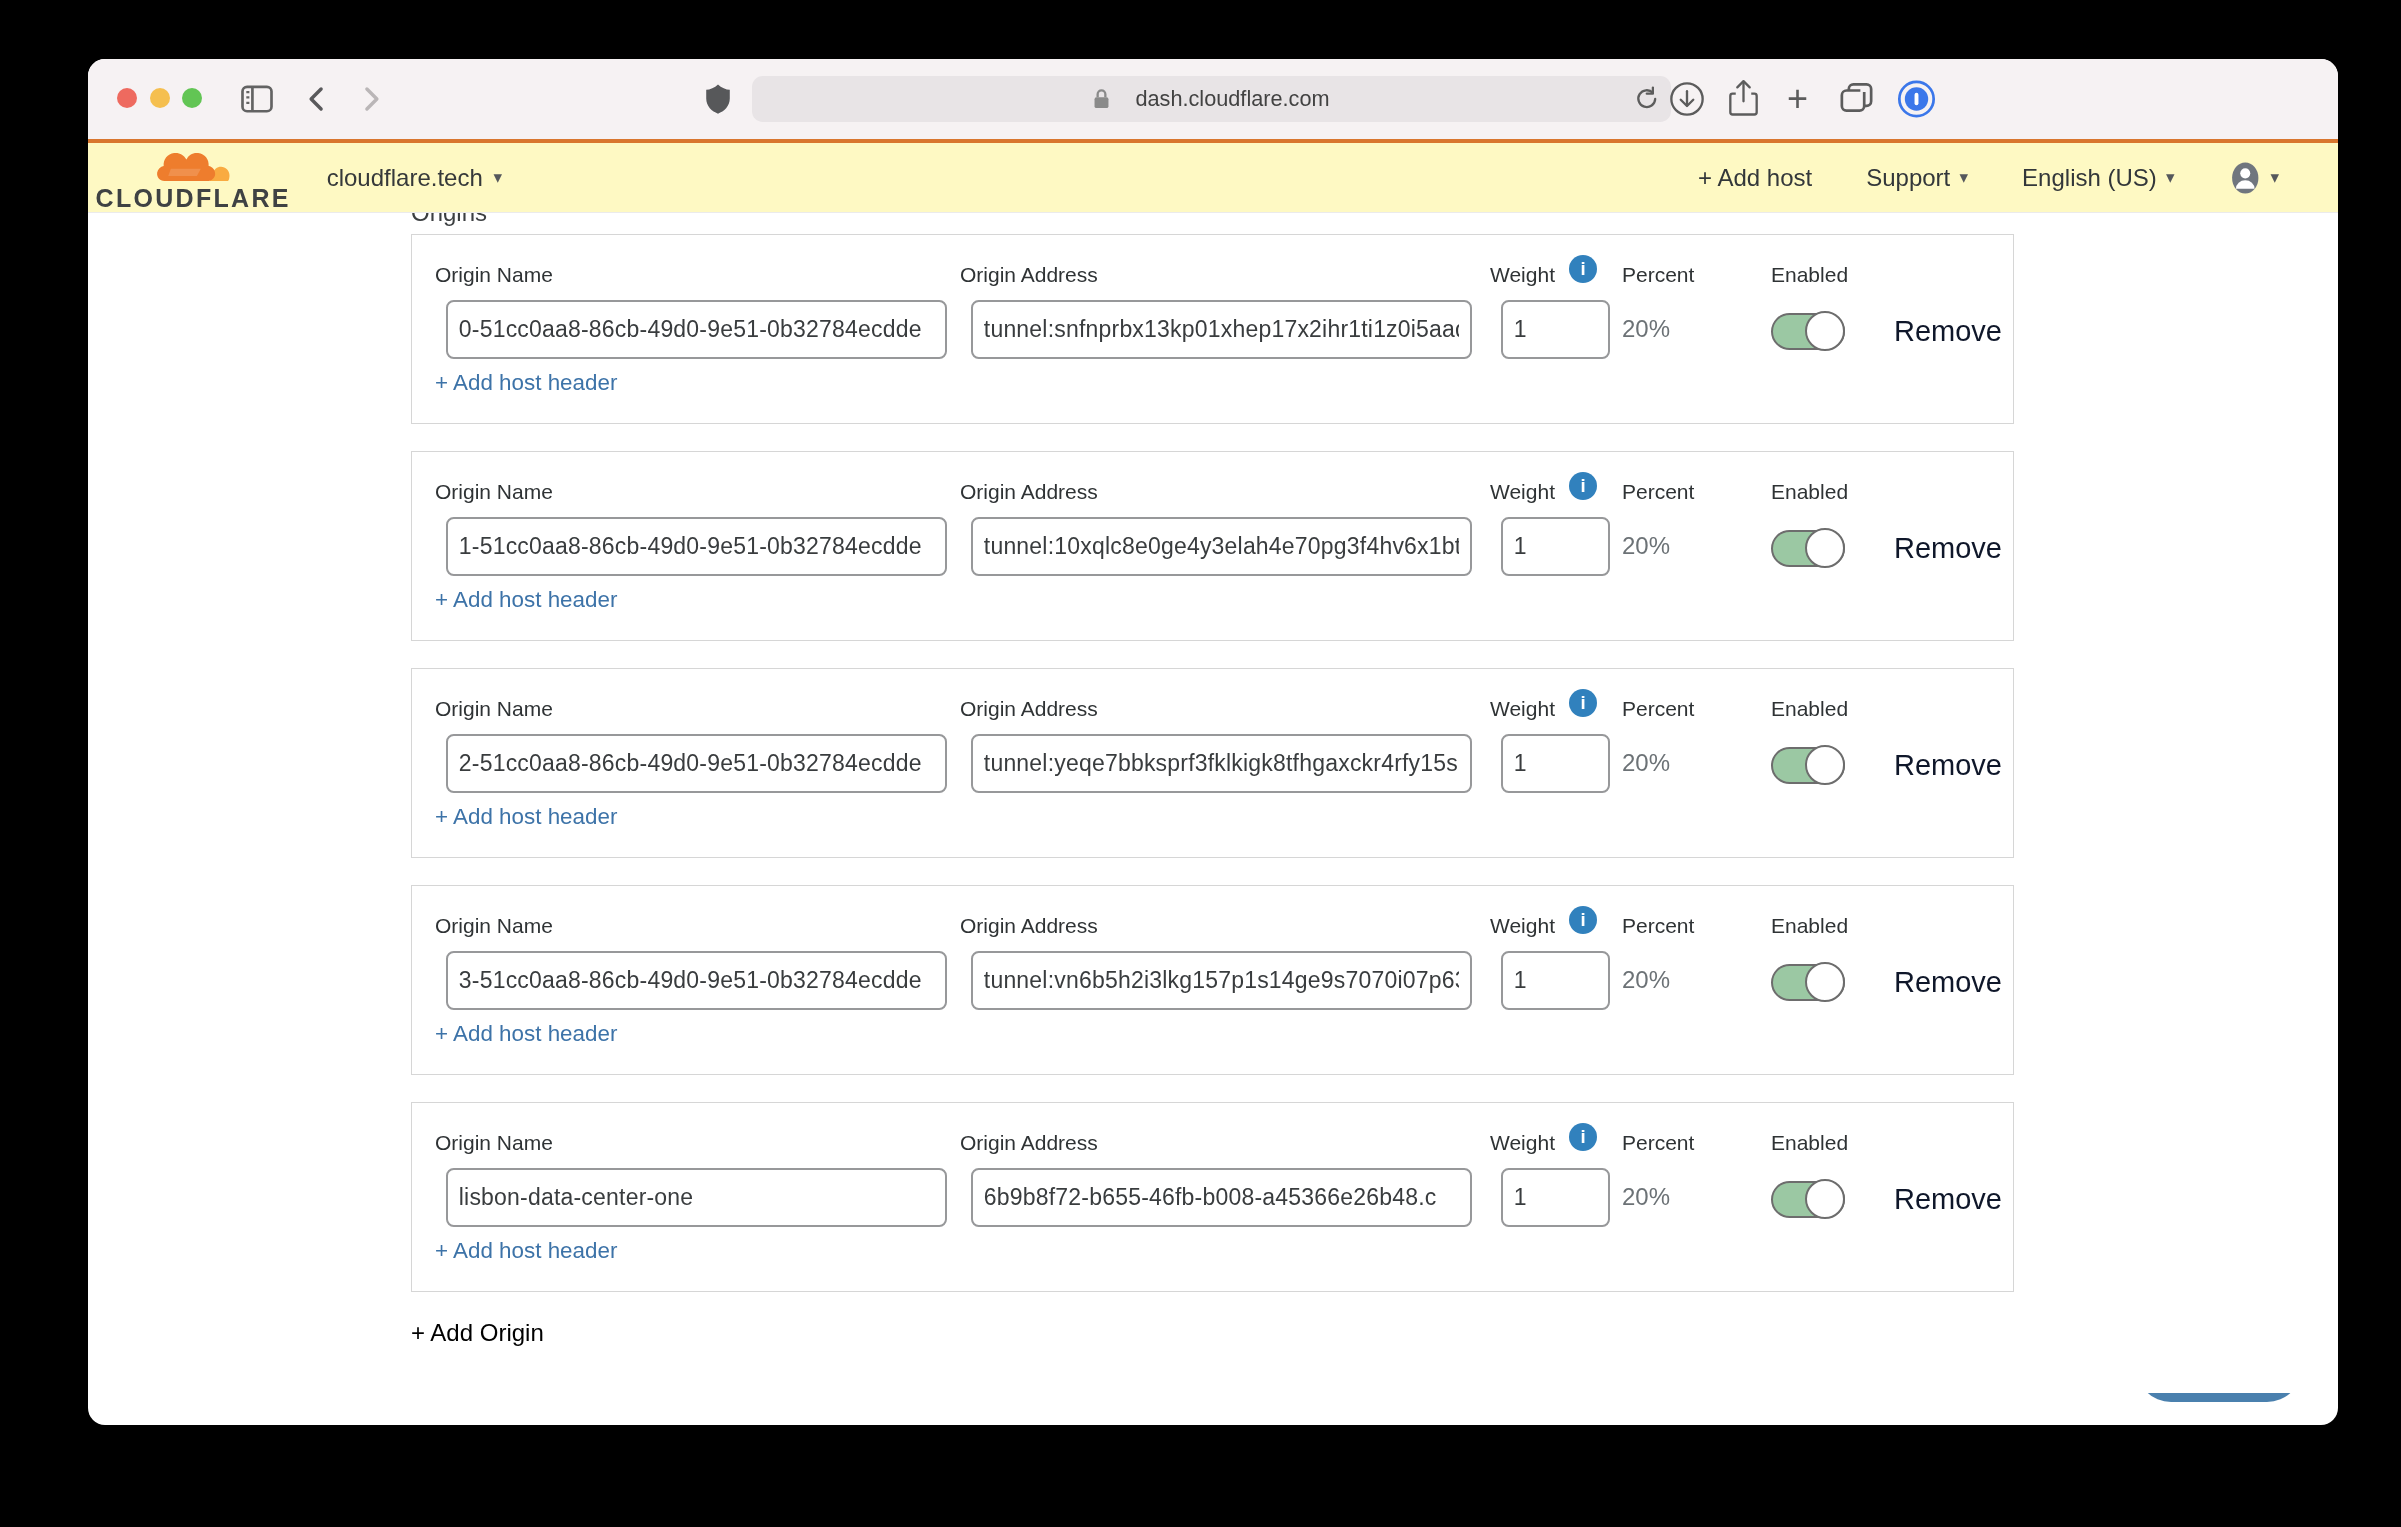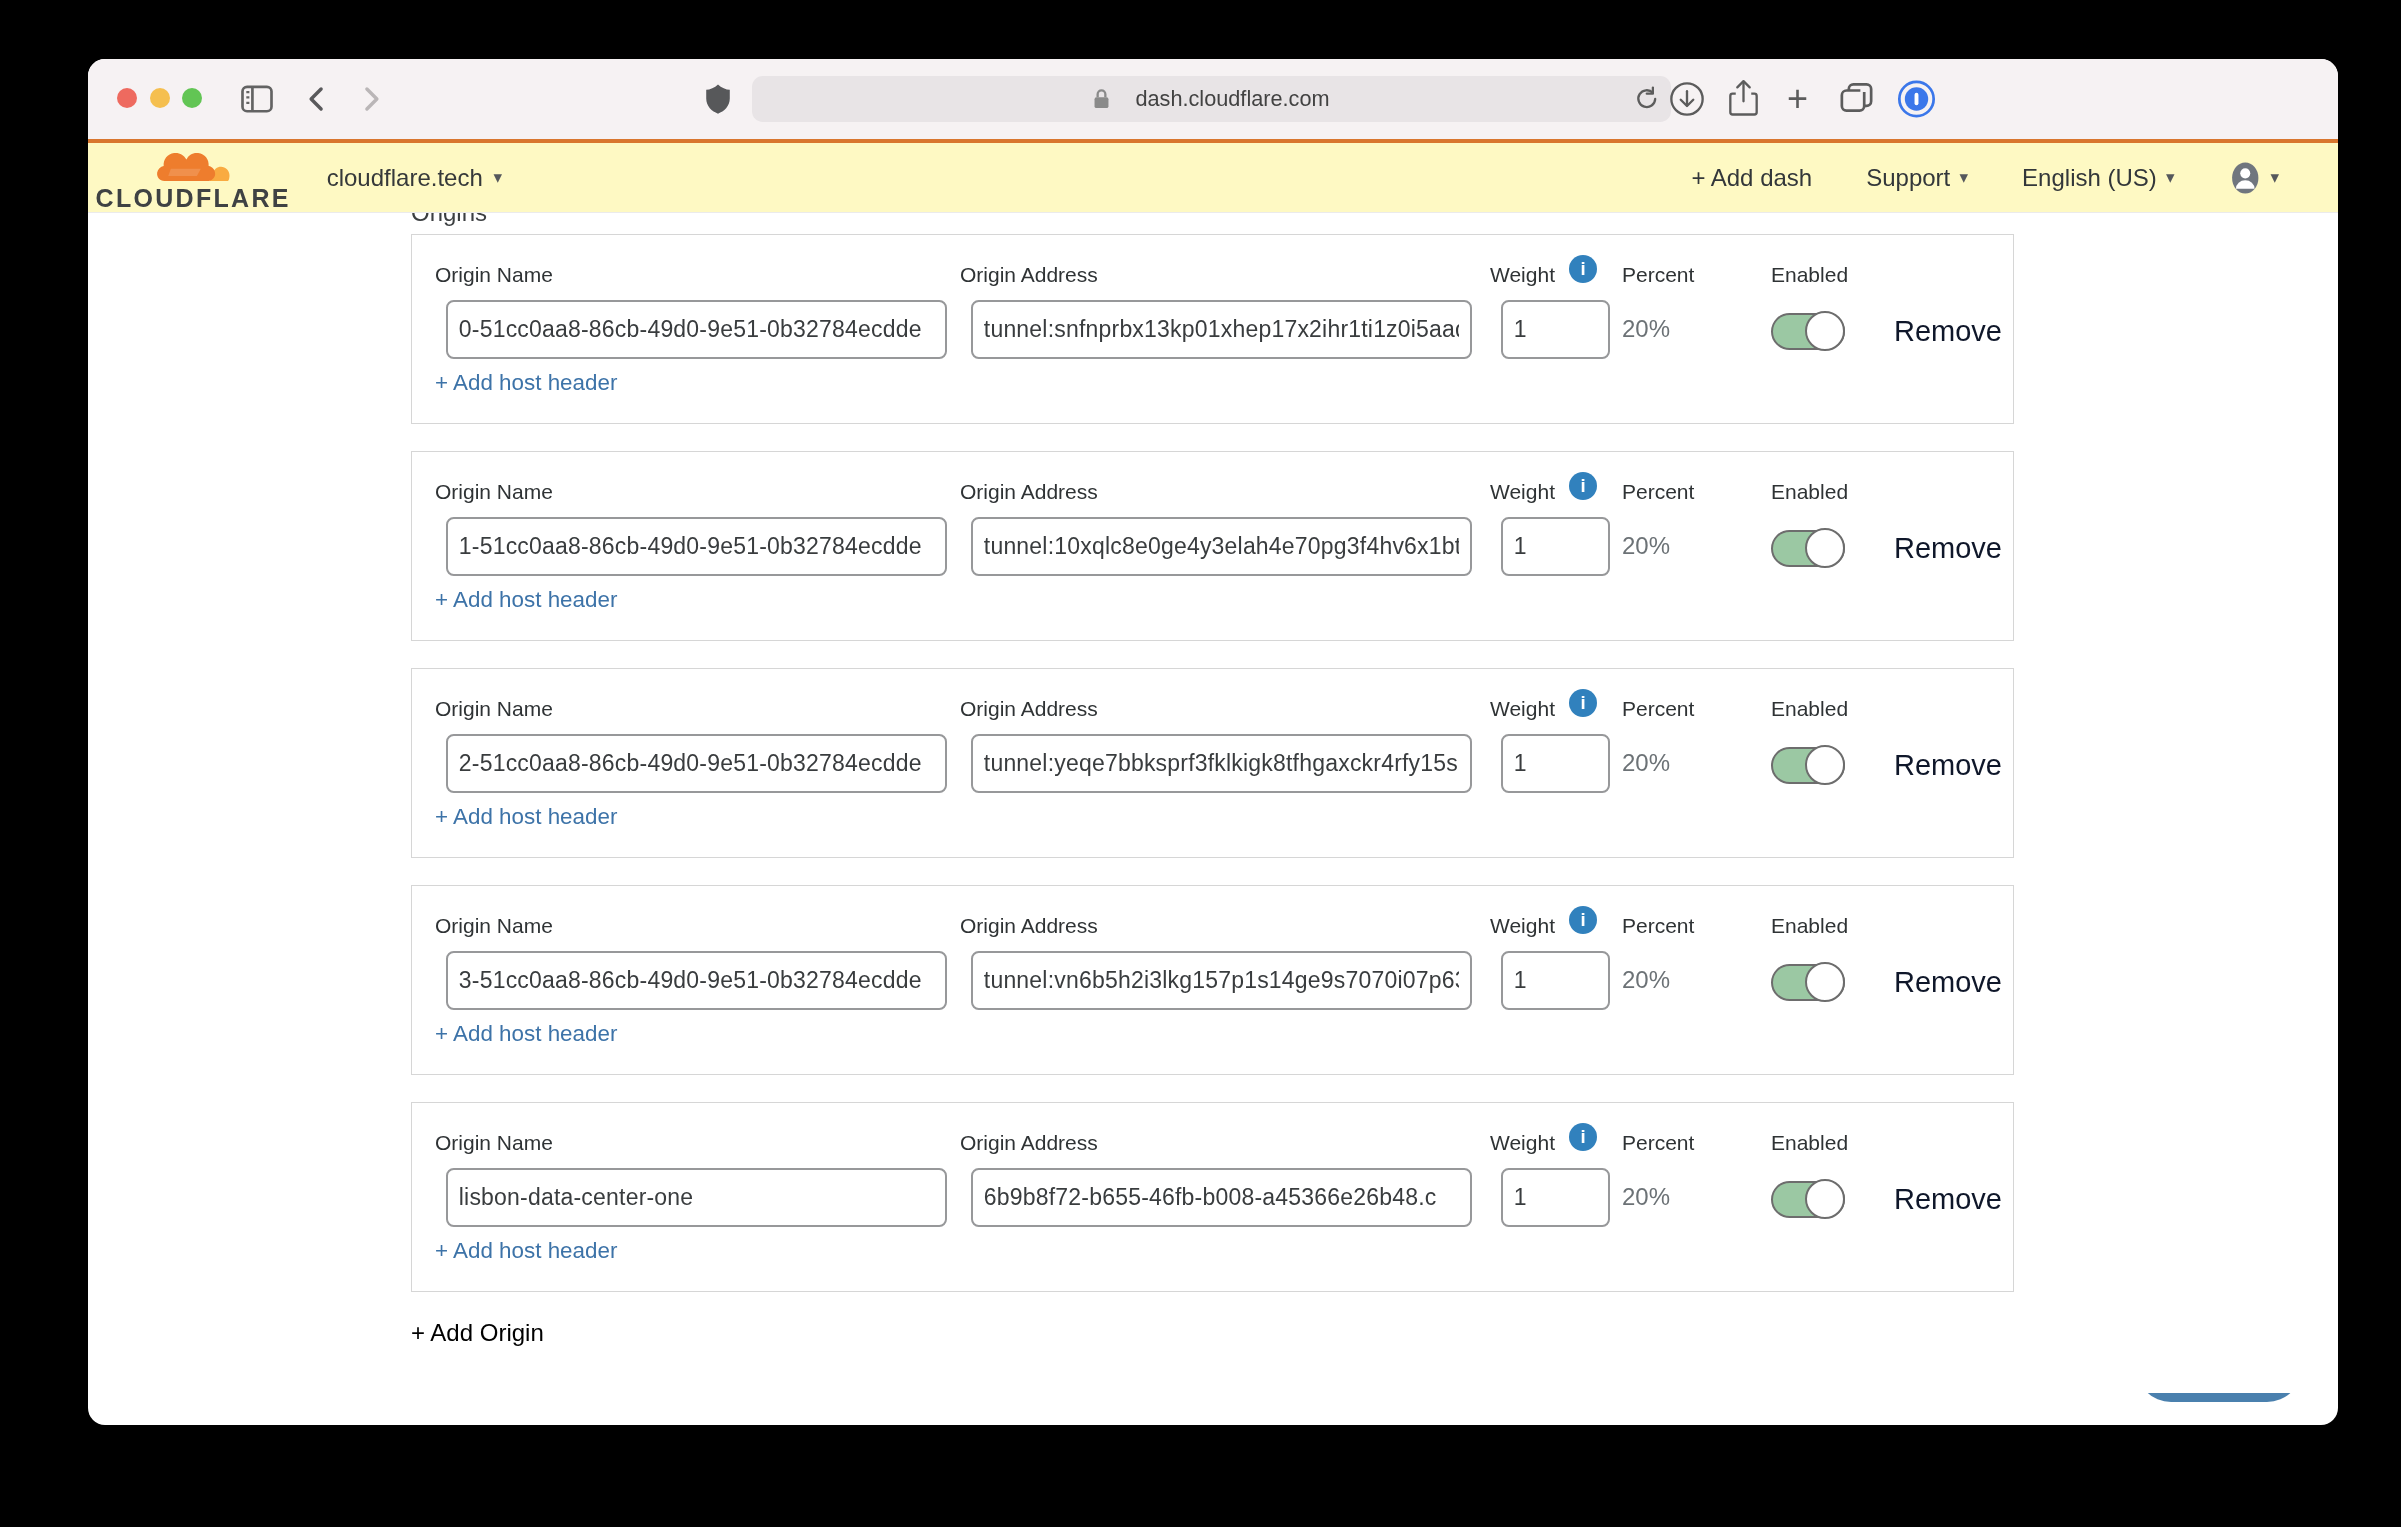--- a/index.html
+++ b/index.html
@@ -177,21 +177,21 @@
         <div class="logo-text">CLOUDFLARE</div>
       </div>
 
       <div class="site-selector">
         <span>cloudflare.tech</span>
         <span class="caret">▾</span>
       </div>
 
       <div class="hdr-right">
         <div class="hdr-item">
-          <span>+ Add dash</span>
+          <span>+ Add host</span>
         </div>
         <div class="hdr-item">
           <span>Support</span>
           <span class="caret">▾</span>
         </div>
         <div class="hdr-item">
           <span>English (US)</span>
           <span class="caret">▾</span>
         </div>
         <div class="hdr-item">

